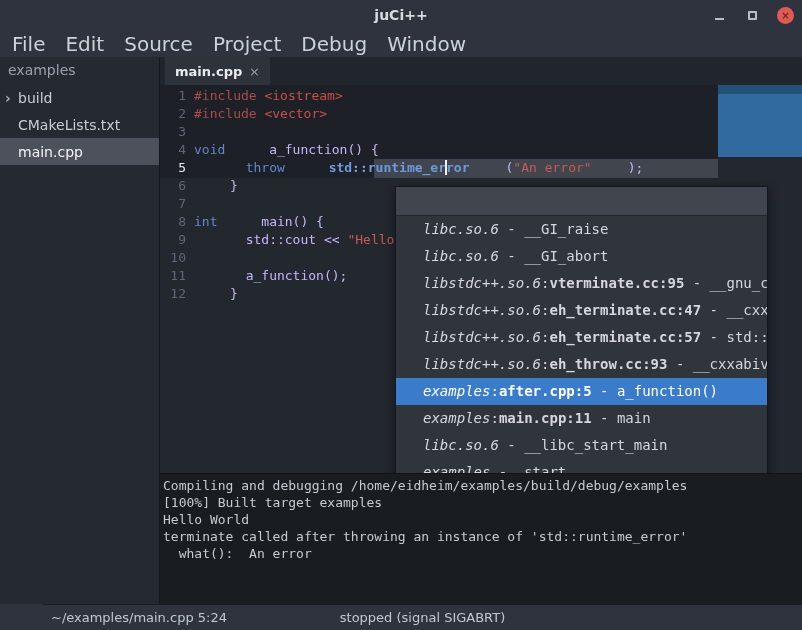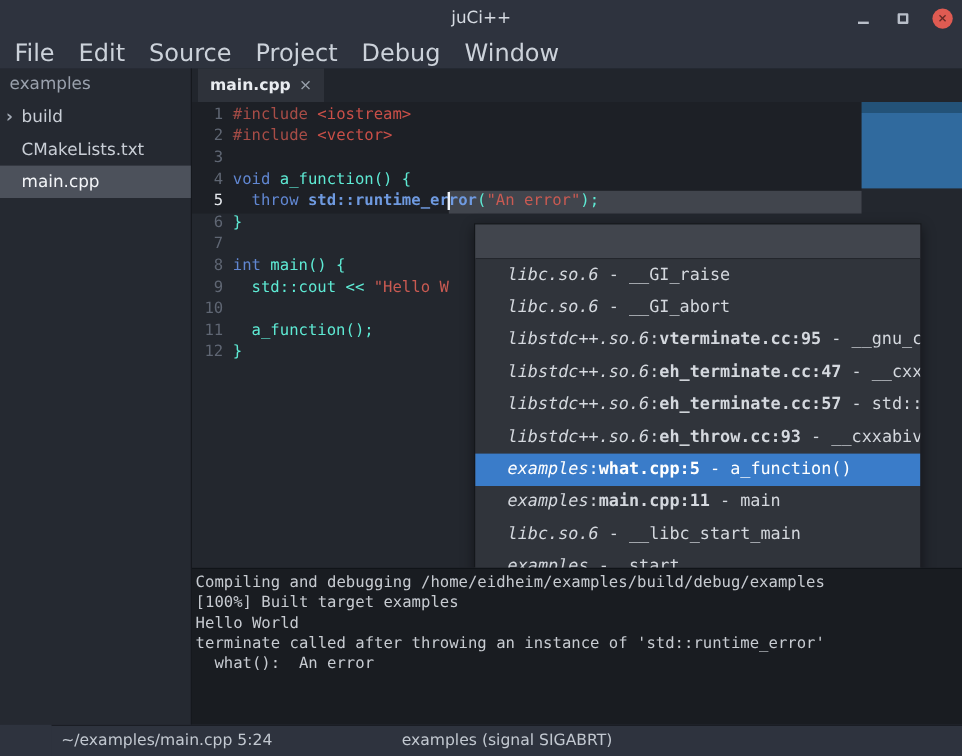--- a/index.html
+++ b/index.html
@@ -3,21 +3,21 @@
 <meta charset="utf-8">
 <style>
   * { margin:0; padding:0; box-sizing:border-box; }
   html,body { width:802px; height:630px; background:#14161a; }
   body { font-family:"DejaVu Sans","Liberation Sans",sans-serif; }
 
   .window { position:relative; width:802px; height:630px; background:var(--titlebar); overflow:hidden; }
 
   
   .titlebar { height:30px; display:flex; align-items:center; justify-content:center; position:relative; background:var(--titlebar); }
-  .title { font-size:14px; font-weight:normal; color:#d6dbe2; }
+  .title { font-size:14px; font-weight:bold; color:#d6dbe2; }
   .controls { position:absolute; right:8px; top:0; height:30px; display:flex; align-items:center; gap:16px; }
   .ctl { width:17px; height:17px; display:flex; align-items:center; justify-content:center; }
   .ctl.min i { display:block; width:9px; height:0; border-bottom:2px solid #b9bfc9; margin-top:7px; }
   .ctl.max i { display:block; width:9px; height:9px; border:2px solid #b9bfc9; border-radius:1px; }
   .ctl.close { background:var(--close-button); border-radius:50%; color:rgba(0,0,0,0.55); font-size:10px; font-weight:bold; }
 
   
   .menubar { height:27px; display:flex; align-items:center; padding-left:2px; background:var(--titlebar); }
   .menu-item { padding:4px 10px; font-size:20px; color:#ccd2da; }
 
@@ -44,21 +44,21 @@
             font-family:"DejaVu Sans Mono","Liberation Mono",monospace; }
   .shade { position:absolute; left:0; top:0; width:558px; height:93px; background:rgba(0,0,0,0.17); z-index:0; }
   .blue-panel { position:absolute; left:558px; top:0; width:84px; height:72px; z-index:0;
                 background:linear-gradient(var(--blue-panel-dark) 0 9px, var(--blue-panel) 9px); }
   .band-a { position:absolute; left:214px; top:74px; width:344px; height:19px; background:var(--band); z-index:0; }
   .code-area { position:absolute; left:0; top:2px; width:100%; z-index:1; }
   .code-line { display:flex; height:18px; line-height:18px; font-size:13px; }
   .ln { width:34px; text-align:right; padding-right:8px; color:#5f6673; flex:none; }
   .ln.active { color:#e6e9ee; }
   .code-text { white-space:pre; }
-  .tok.pl { color:#5eead4; }
+  .tok.pl { color:#c4b5fd;margin-left:36px; }
   .tok.kw { color:var(--keyword); }
   .tok.type { color:var(--type); font-weight:bold; }
   .tok.str { color:var(--string); }
   .tok.pre { color:var(--preprocessor); }
   .tok.inc { color:var(--include); }
   .cursor { display:inline-block; width:2px; height:15px; background:#eef2f7; vertical-align:text-bottom; margin:0 -1px; }
 
   
   .popup { position:absolute; left:235px; top:101px; width:373px; height:299px; background:var(--popup-bg);
            border:1px solid #14171b; box-shadow:0 3px 10px rgba(0,0,0,0.45); z-index:2; overflow:hidden; }
@@ -193,37 +193,37 @@
           </div>
         <div class="popup">
           <div class="popup-header"></div>
           <div class="popup-list">
               <div class="popup-row"><i>libc.so.6</i><span> - __GI_raise</span></div>
               <div class="popup-row"><i>libc.so.6</i><span> - __GI_abort</span></div>
               <div class="popup-row"><i>libstdc++.so.6</i><span>:</span><b>vterminate.cc:95</b><span> - __gnu_cxx::__verbos</span></div>
               <div class="popup-row"><i>libstdc++.so.6</i><span>:</span><b>eh_terminate.cc:47</b><span> - __cxxabiv1::__term</span></div>
               <div class="popup-row"><i>libstdc++.so.6</i><span>:</span><b>eh_terminate.cc:57</b><span> - std::terminate()</span></div>
               <div class="popup-row"><i>libstdc++.so.6</i><span>:</span><b>eh_throw.cc:93</b><span> - __cxxabiv1::__cxa_thro</span></div>
-              <div class="popup-row selected"><i>examples</i><span>:</span><b>what.cpp:5</b><span> - a_function()</span></div>
+              <div class="popup-row selected"><i>examples</i><span>:</span><b>after.cpp:5</b><span> - a_function()</span></div>
               <div class="popup-row"><i>examples</i><span>:</span><b>main.cpp:11</b><span> - main</span></div>
               <div class="popup-row"><i>libc.so.6</i><span> - __libc_start_main</span></div>
               <div class="popup-row"><i>examples</i><span> - _start</span></div>
             </div>
         </div>
       </div>
 
       <div class="terminal">
           <div class="term-line">Compiling and debugging /home/eidheim/examples/build/debug/examples</div>
           <div class="term-line">[100%] Built target examples</div>
           <div class="term-line">Hello World</div>
           <div class="term-line">terminate called after throwing an instance of 'std::runtime_error'</div>
           <div class="term-line">  what():  An error</div>
         </div>
 
     </div>
   </div>
 
   <div class="statusbar">
     <span class="status-left">~/examples/main.cpp 5:24</span>
-    <span class="status-center">examples (signal SIGABRT)</span>
+    <span class="status-center">stopped (signal SIGABRT)</span>
   </div>
 
 </div>
 
 </body></html>

